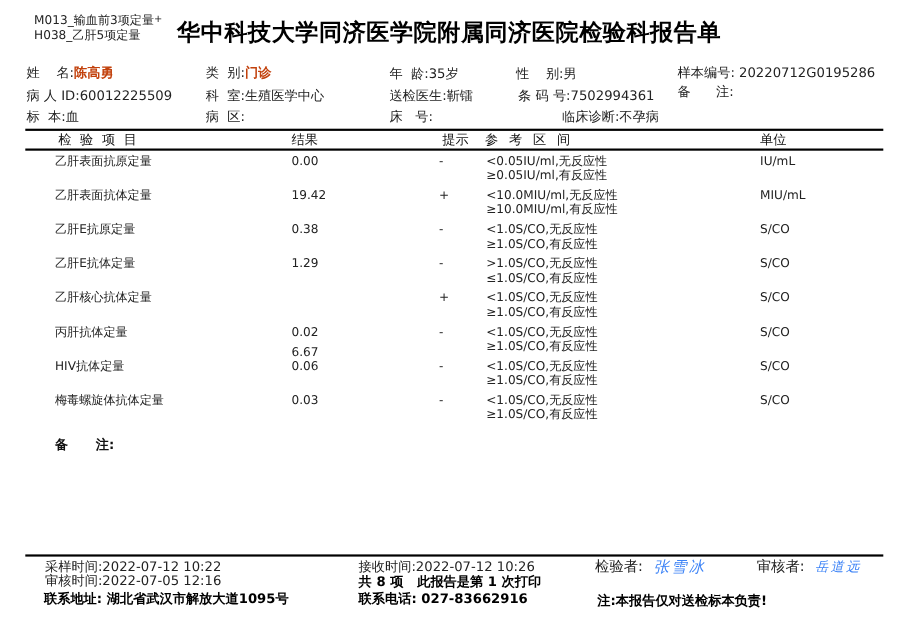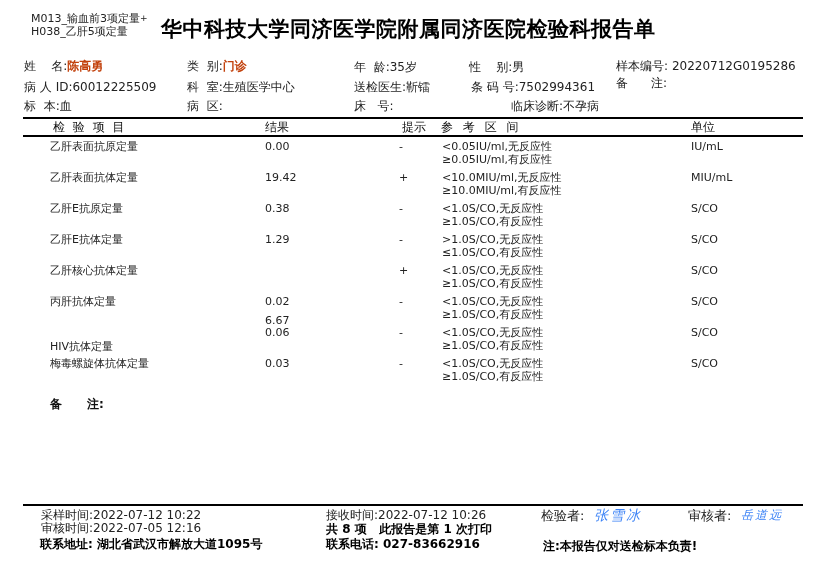--- a/index.html
+++ b/index.html
@@ -132,21 +132,21 @@
   </div>
   <div>
     <div class="abs td" style="left:50px; top:295px;">丙肝抗体定量</div>
     <div class="abs td" style="left:265px; top:295px;">0.02</div>
     <div class="abs td" style="left:399px; top:295px;">-</div>
     <div class="abs ref" style="left:442px; top:295px;">&lt;1.0S/CO,无反应性</div>
     <div class="abs ref" style="left:442px; top:308px;">≥1.0S/CO,有反应性</div>
     <div class="abs td" style="left:691px; top:295px;">S/CO</div>
   </div>
   <div>
-    <div class="abs td" style="left:50px; top:340px;text-align:center;">HIV抗体定量</div>
+    <div class="abs td" style="left:50px; top:326px;text-align:center;">HIV抗体定量</div>
     <div class="abs td" style="left:265px; top:326px;">0.06</div>
     <div class="abs td" style="left:399px; top:326px;">-</div>
     <div class="abs ref" style="left:442px; top:326px;">&lt;1.0S/CO,无反应性</div>
     <div class="abs ref" style="left:442px; top:339px;">≥1.0S/CO,有反应性</div>
     <div class="abs td" style="left:691px; top:326px;">S/CO</div>
   </div>
   <div>
     <div class="abs td" style="left:50px; top:357px;">梅毒螺旋体抗体定量</div>
     <div class="abs td" style="left:265px; top:357px;">0.03</div>
     <div class="abs td" style="left:399px; top:357px;">-</div>

